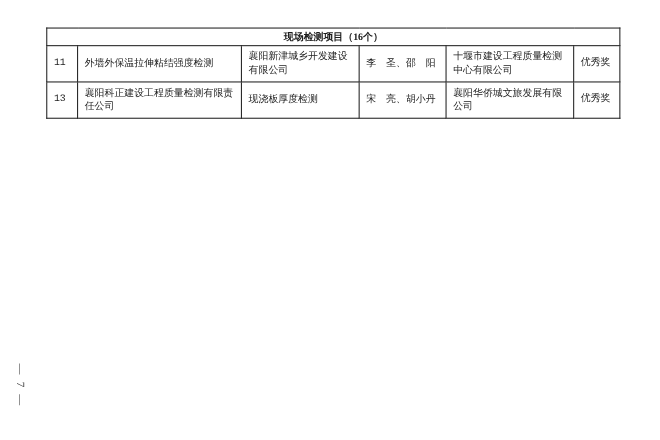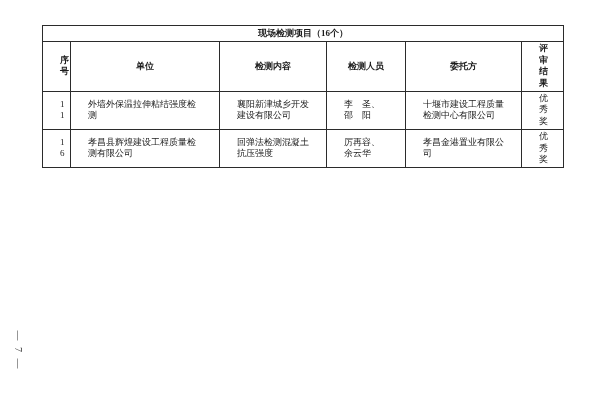--- a/index.html
+++ b/index.html
@@ -18,37 +18,37 @@
     top: 25px;
     width: 521px;
     border-collapse: collapse;
     table-layout: fixed;
     border: 1.5px solid #222222;
   }
   .doc-table td {
     border: 1px solid #2b2b2b;
     font-size: 9px;
     line-height: 1.3;
-    padding: 1px 17px;
+    padding: 1px 6px;
     vertical-align: middle;
     word-break: break-all;
     overflow: hidden;
   }
   .title-cell {
     text-align: center;
     font-weight: bold;
     font-size: 9.5px;
     height: 13px;
   }
   .hdr {
     text-align: center;
     font-weight: bold;
     height: 15px;
   }
-  .c { text-align: right; }
+  .c { text-align: left; font-family: Liberation Mono, monospace; }
   tr.row-tall td { height: 30px; }
   tr.row-short td { height: 22px; }
   .page-number {
     position: absolute;
     left: -6px;
     top: 345px;
     width: 48px;
     text-align: center;
     font-size: 10px;
     color: #3a3a3a;
@@ -68,48 +68,40 @@
       <col style="width:149px">
       <col style="width:107px">
       <col style="width:79px">
       <col style="width:116px">
       <col style="width:42px">
     </colgroup>
     <tbody>
       <tr>
         <td class="title-cell" colspan="6">现场检测项目（16个）</td>
       </tr>
-      <tr>
-        <td class="hdr">序号</td>
-        <td class="hdr">单位</td>
-        <td class="hdr">检测内容</td>
-        <td class="hdr">检测人员</td>
-        <td class="hdr">委托方</td>
-        <td class="hdr">评审结果</td>
-      </tr>
 
       <tr class="row-tall">
         <td class="c">11</td>
         <td>外墙外保温拉伸粘结强度检测</td>
         <td>襄阳新津城乡开发建设有限公司</td>
         <td>李　圣、邵　阳</td>
         <td>十堰市建设工程质量检测中心有限公司</td>
         <td class="c">优秀奖</td>
       </tr>
 
 
+      <tr class="row-tall">
+        <td class="c">13</td>
+        <td>襄阳科正建设工程质量检测有限责任公司</td>
+        <td>现浇板厚度检测</td>
+        <td>宋　亮、胡小丹</td>
+        <td>襄阳华侨城文旅发展有限公司</td>
+        <td class="c">优秀奖</td>
+      </tr>
 
 
 
-      <tr class="row-tall">
-        <td class="c">16</td>
-        <td>孝昌县辉煌建设工程质量检测有限公司</td>
-        <td>回弹法检测混凝土抗压强度</td>
-        <td>厉再容、余云华</td>
-        <td>孝昌金港置业有限公司</td>
-        <td class="c">优秀奖</td>
-      </tr>
     </tbody>
   </table>
 
   <div class="page-number">— 7 —</div>
 
 </div>
 
 </body></html>

